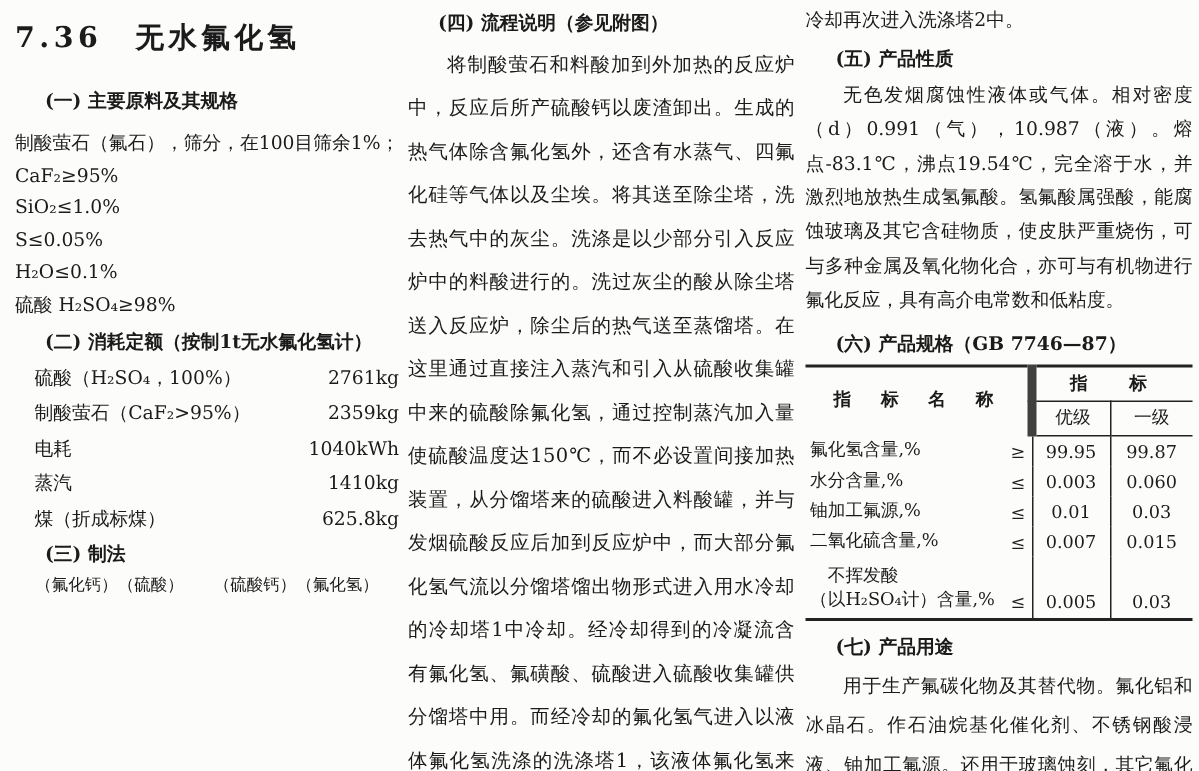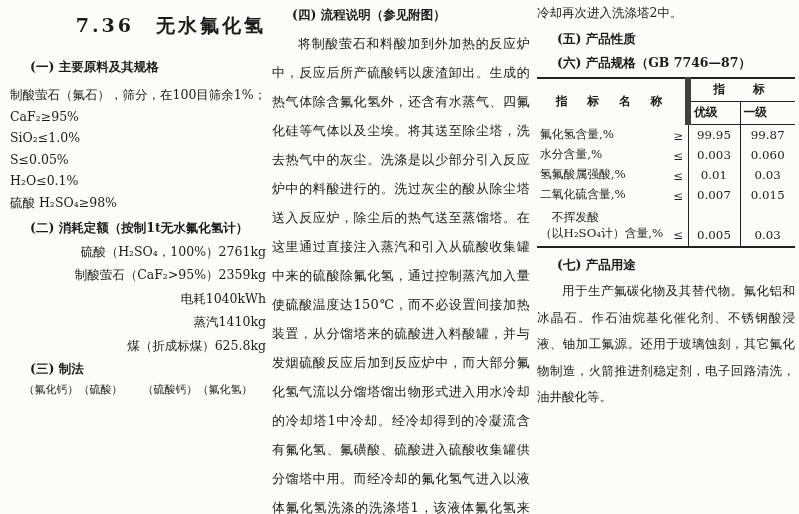--- a/index.html
+++ b/index.html
@@ -7,32 +7,32 @@
     position:relative; width:799px; height:514px;
     background:#fcfcfa; color:#1b1b1b; overflow:hidden;
     font-family:"DejaVu Serif","Liberation Serif",serif;
   }
   .col { position:absolute; top:0; }
   .col-left  { left:10px;  width:256px; }
   .col-mid   { left:272px; width:258px; }
   .col-right { left:537px; width:258px; }
 
   .title { font-size:19px; font-weight:bold; letter-spacing:3px;
-           text-align:right; margin:12px 0 0 0; line-height:26px; }
+           text-align:left; margin:12px 0 0 0; line-height:26px; }
 
   .sec-h { font-weight:bold; font-size:12.5px; line-height:15px;
            padding-left:1.6em; }
 
   
   .sec1-h { margin-top:21px; }
   .spec-list { margin-top:10px; font-size:12.5px; }
   .spec-list > div { line-height:21.5px; white-space:nowrap; }
   .sec2-h { margin-top:7px; }
   .consumption { margin-top:5px; font-size:12.5px; }
-  .c-row { display:flex; justify-content:flex-end; line-height:23.4px; }
+  .c-row { display:flex; justify-content:space-between; line-height:23.4px;margin-left:13px; }
   .sec3-h { margin-top:4px; }
   .para { margin:0; font-size:12.5px; text-align:justify; text-indent:2em; }
   .method { margin-top:8px; line-height:23.5px; }
   .formula { margin-top:7px; text-align:center; font-size:13px; letter-spacing:1px; }
   .formula-labels { margin-top:6px; display:flex; justify-content:center;
                     gap:20px; font-size:11px; }
 
   
   .sec4-h { margin-top:7px; }
   .flow { margin-top:7px; line-height:29px; font-size:13px; letter-spacing:0.3px; }
@@ -46,21 +46,21 @@
   .sec7-h { margin-top:9px; }
 
   .spec-table { border-collapse:collapse; width:100%; margin-top:7px;
                 border-top:2px solid #222; border-bottom:2px solid #222;
                 table-layout:fixed; font-size:11.8px; }
   .spec-table td { padding:0 3px; }
   .name-head { border-right:6px solid #404040; text-align:center;
                font-weight:bold; letter-spacing:4px; }
   .index-head { border-bottom:1px solid #222; text-align:center;
                 font-weight:bold; letter-spacing:8px; height:22px; }
-  .grade { font-weight:bold; height:22px;
+  .grade { text-align:center; font-weight:normal; height:22px;
            border-bottom:1.5px solid #222; }
   .g1 { border-right:1px solid #222; }
   .name-cell { border-right:1px solid #222; }
   .v1 { border-right:1px solid #222; text-align:center; }
   .v2 { text-align:center; }
   .dr td { height:20px; }
   .dr-last td { height:37px; vertical-align:bottom; padding-bottom:4px; }
   .nc { display:flex; justify-content:space-between; align-items:flex-end; }
   .nc-l2 { display:block; }
   .sym { padding-right:1px; }
@@ -120,20 +120,21 @@
 
   <div class="col col-mid">
     <div class="sec-h sec4-h">(四) 流程说明（参见附图）</div>
     <p class="para flow">将制酸萤石和料酸加到外加热的反应炉中，反应后所产硫酸钙以废渣卸出。生成的热气体除含氟化氢外，还含有水蒸气、四氟化硅等气体以及尘埃。将其送至除尘塔，洗去热气中的灰尘。洗涤是以少部分引入反应炉中的料酸进行的。洗过灰尘的酸从除尘塔送入反应炉，除尘后的热气送至蒸馏塔。在这里通过直接注入蒸汽和引入从硫酸收集罐中来的硫酸除氟化氢，通过控制蒸汽加入量使硫酸温度达150℃，而不必设置间接加热装置，从分馏塔来的硫酸进入料酸罐，并与发烟硫酸反应后加到反应炉中，而大部分氟化氢气流以分馏塔馏出物形式进入用水冷却的冷却塔1中冷却。经冷却得到的冷凝流含有氟化氢、氟磺酸、硫酸进入硫酸收集罐供分馏塔中用。而经冷却的氟化氢气进入以液体氟化氢洗涤的洗涤塔1，该液体氟化氢来自后二步冷凝中，以进一步除去残余的氟磺酸、硫酸和水，底液进入硫酸收集罐。从洗涤塔1顶部出来的氟化氢气经盐水和冷冻剂冷凝的冷凝器1和2间接冷凝，部分冷凝的氟化氢液流返回洗涤塔1，其余以产品取出装瓶得产品。从冷凝器2来的尾气再次经洗涤塔2用硫酸洗涤。洗液部分进入硫酸收集罐。部分进入冷却塔2中，经</p>
   </div>
 
   <div class="col col-right">
     <p class="cont">冷却再次进入洗涤塔2中。</p>
 
     <div class="sec-h sec5-h">(五) 产品性质</div>
+    <p class="para props">无色发烟腐蚀性液体或气体。相对密度（d）0.991（气），10.987（液）。熔点-83.1℃，沸点19.54℃，完全溶于水，并激烈地放热生成氢氟酸。氢氟酸属强酸，能腐蚀玻璃及其它含硅物质，使皮肤严重烧伤，可与多种金属及氧化物化合，亦可与有机物进行氟化反应，具有高介电常数和低粘度。</p>
 
     <div class="sec-h sec6-h">(六) 产品规格（GB 7746—87）</div>
 
     <table class="spec-table">
       <colgroup>
           <col style="width:151px">
           <col style="width:52px">
           <col style="width:55px">
         </colgroup>
       <tbody>
@@ -161,21 +162,21 @@
           <div class="nc-t"><span>水分含量,%</span><span class="nc-l2"></span></div>
           <span class="sym">≤</span>
               </div>
             </td>
         <td class="v1">0.003</td>
         <td class="v2">0.060</td>
       </tr>
       <tr class="dr">
         <td class="name-cell">
               <div class="nc">
-          <div class="nc-t"><span>氢氟酸属强酸,%</span><span class="nc-l2"></span></div>
+          <div class="nc-t"><span>铀加工氟源,%</span><span class="nc-l2"></span></div>
           <span class="sym">≤</span>
               </div>
             </td>
         <td class="v1">0.01</td>
         <td class="v2">0.03</td>
       </tr>
       <tr class="dr">
         <td class="name-cell">
               <div class="nc">
           <div class="nc-t"><span>二氧化硫含量,%</span><span class="nc-l2"></span></div>

